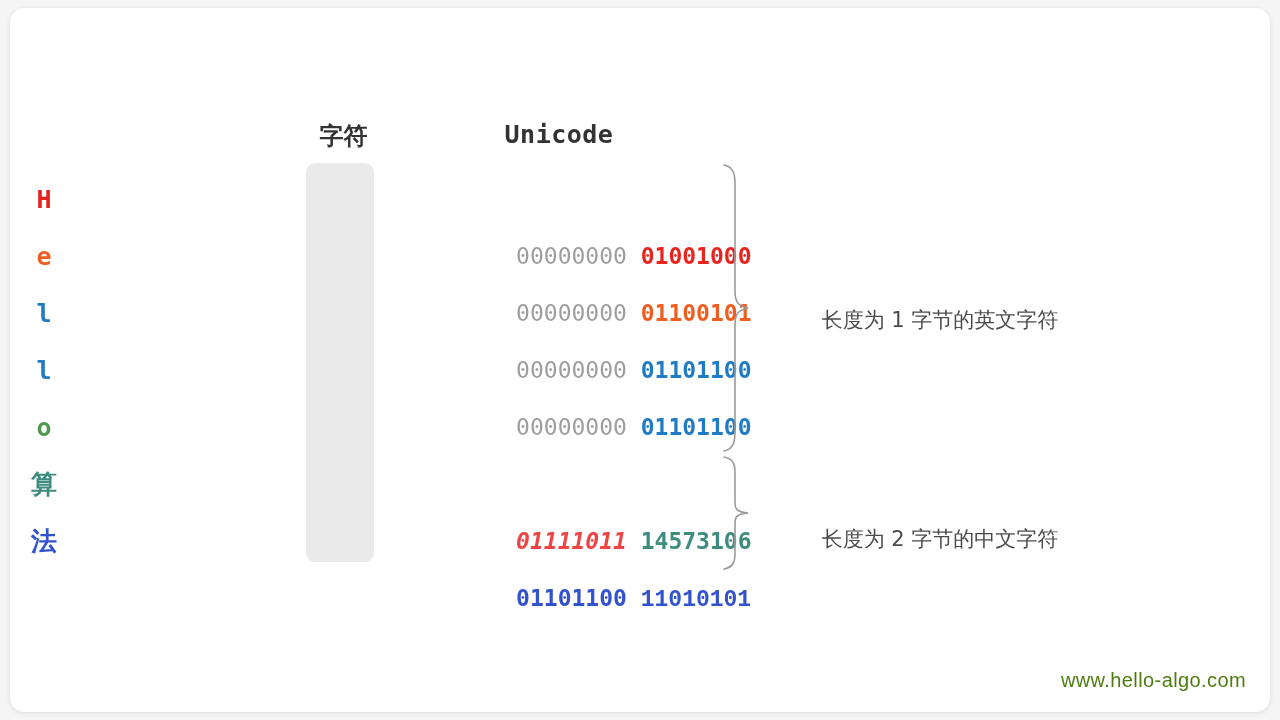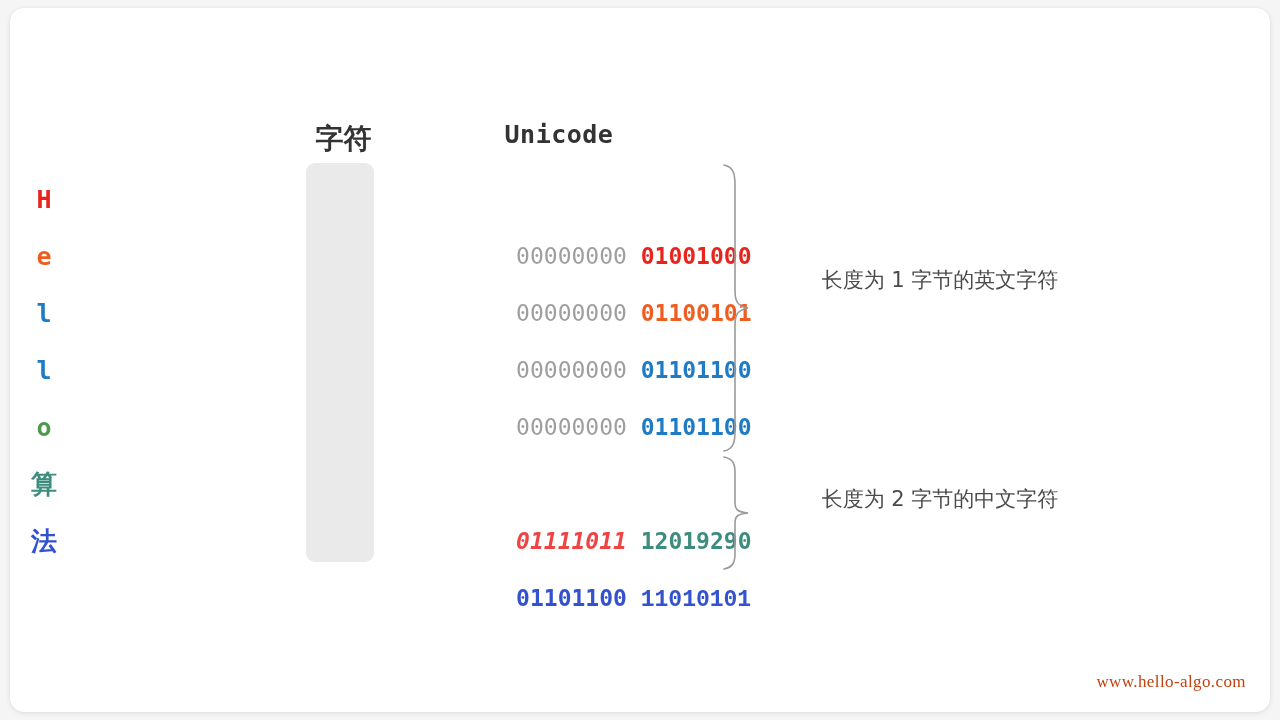--- a/index.html
+++ b/index.html
@@ -37,21 +37,21 @@
     position: absolute;
     font-weight: bold;
     color: #333333;
     white-space: nowrap;
   }
   #hdr-char {
     left: 296px;
     top: 112px;
     width: 75px;
     text-align: center;
-    font-size: 28px;
+    font-size: 24px;
     font-family: "Liberation Sans", "DejaVu Sans", sans-serif;
   }
   #hdr-unicode {
     left: 423px;
     top: 112px;
     width: 252px;
     text-align: center;
     font-size: 25px;
     font-family: "DejaVu Sans Mono", "Liberation Mono", monospace;
     letter-spacing: 0.5px;
@@ -105,38 +105,39 @@
   
   .annot {
     position: absolute;
     color: #4a4a4a;
     text-align: center;
     white-space: nowrap;
   }
   .annot-main {
     font-size: 21px;
     font-family: "DejaVu Sans", "Liberation Sans", sans-serif;
+    margin-top: 40px;
   }
   .annot-sub {
     font-size: 20px;
     font-family: "DejaVu Sans", "Liberation Sans", sans-serif;
     color: #6f6f6f;
     margin-top: 7px;
   }
   #annot-1 { left: 755px; top: 258px; width: 350px; }
   #annot-2 { left: 755px; top: 477px; width: 350px; }
 
   
   #watermark {
     position: absolute;
     right: 24px;
     bottom: 20px;
-    font-size: 17px;
-    color: #c2410c;
-    font-family: Liberation Serif, serif;
+    font-size: 20px;
+    color: #4d7c0f;
+    font-family: Liberation Sans, sans-serif;
     letter-spacing: 0.4px;
   }
 </style>
 </head>
 <body>
 
 <div id="card">
   <div id="figure">
 
     <div class="col-header" id="hdr-char">字符</div>
@@ -158,21 +159,21 @@
     <div class="bin-row" style="top:220px;">
       <span class="byte-hi pad" style="color: rgb(158, 158, 158);">00000000</span><span> </span><span class="byte-lo" style="color: rgb(238, 94, 32);">01100101</span>
     </div>
     <div class="bin-row" style="top:277px;">
       <span class="byte-hi pad" style="color: rgb(158, 158, 158);">00000000</span><span> </span><span class="byte-lo" style="color: rgb(30, 123, 196);">01101100</span>
     </div>
     <div class="bin-row" style="top:334px;">
       <span class="byte-hi pad" style="color: rgb(158, 158, 158);">00000000</span><span> </span><span class="byte-lo" style="color: rgb(30, 123, 196);">01101100</span>
     </div>
     <div class="bin-row" style="top:448px;">
-      <span class="byte-hi" style="color: #ef4444; font-style: italic;">01111011</span><span> </span><span class="byte-lo" style="color: rgb(62, 140, 126);">12019290</span>
+      <span class="byte-hi" style="color: #ef4444; font-style: italic;">01111011</span><span> </span><span class="byte-lo" style="color: rgb(62, 140, 126);">14573106</span>
     </div>
     <div class="bin-row" style="top:505px;">
       <span class="byte-hi" style="color: rgb(51, 82, 206);">01101100</span><span> </span><span class="byte-lo" style="color: rgb(51, 82, 206); font-family: Liberation Mono, monospace;">11010101</span>
     </div>
 
     <svg class="brace" id="brace-1" style="left:708px; top:155px;" width="40" height="290" viewBox="0 0 40 290">
       <path d="M 6 2
                C 16 4, 17 12, 17 22
                L 17 128
                C 17 139, 20 143, 30 145

